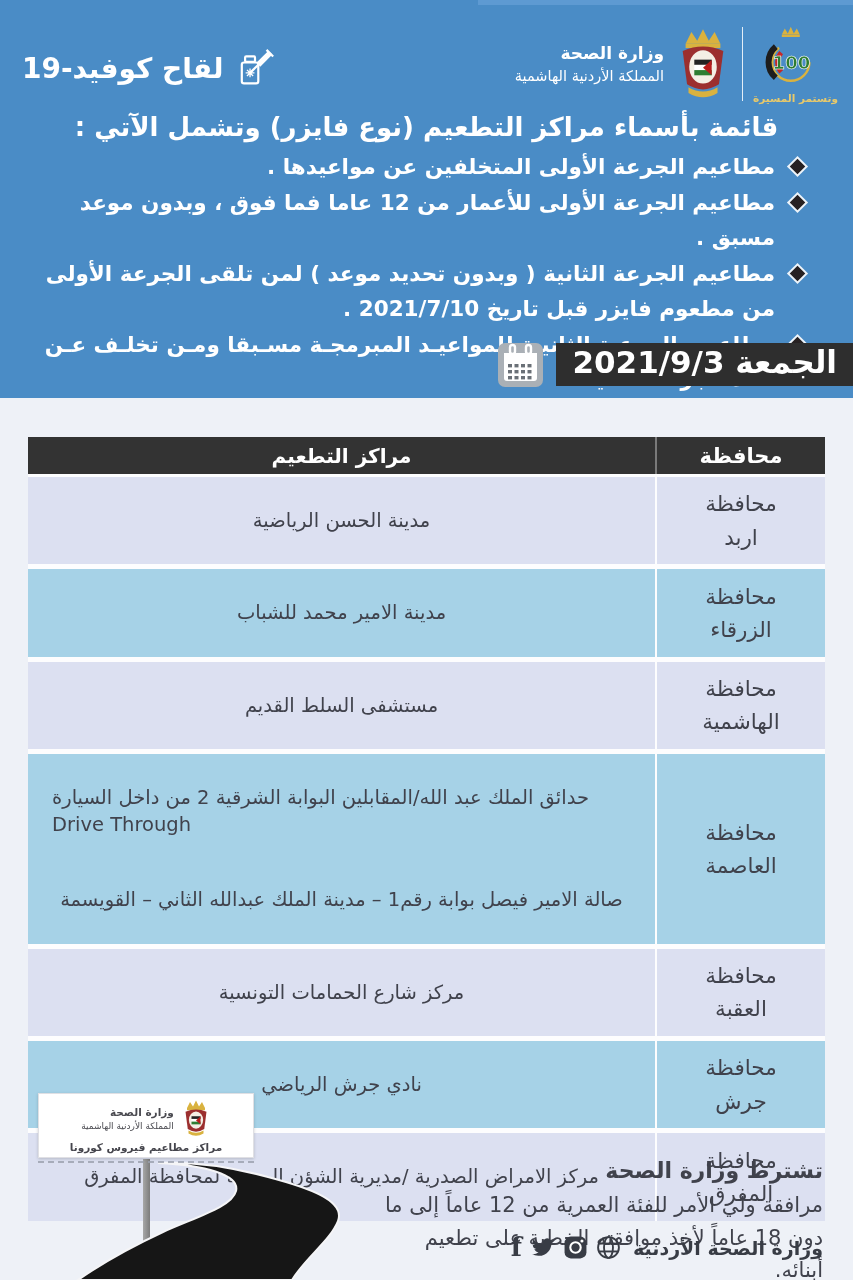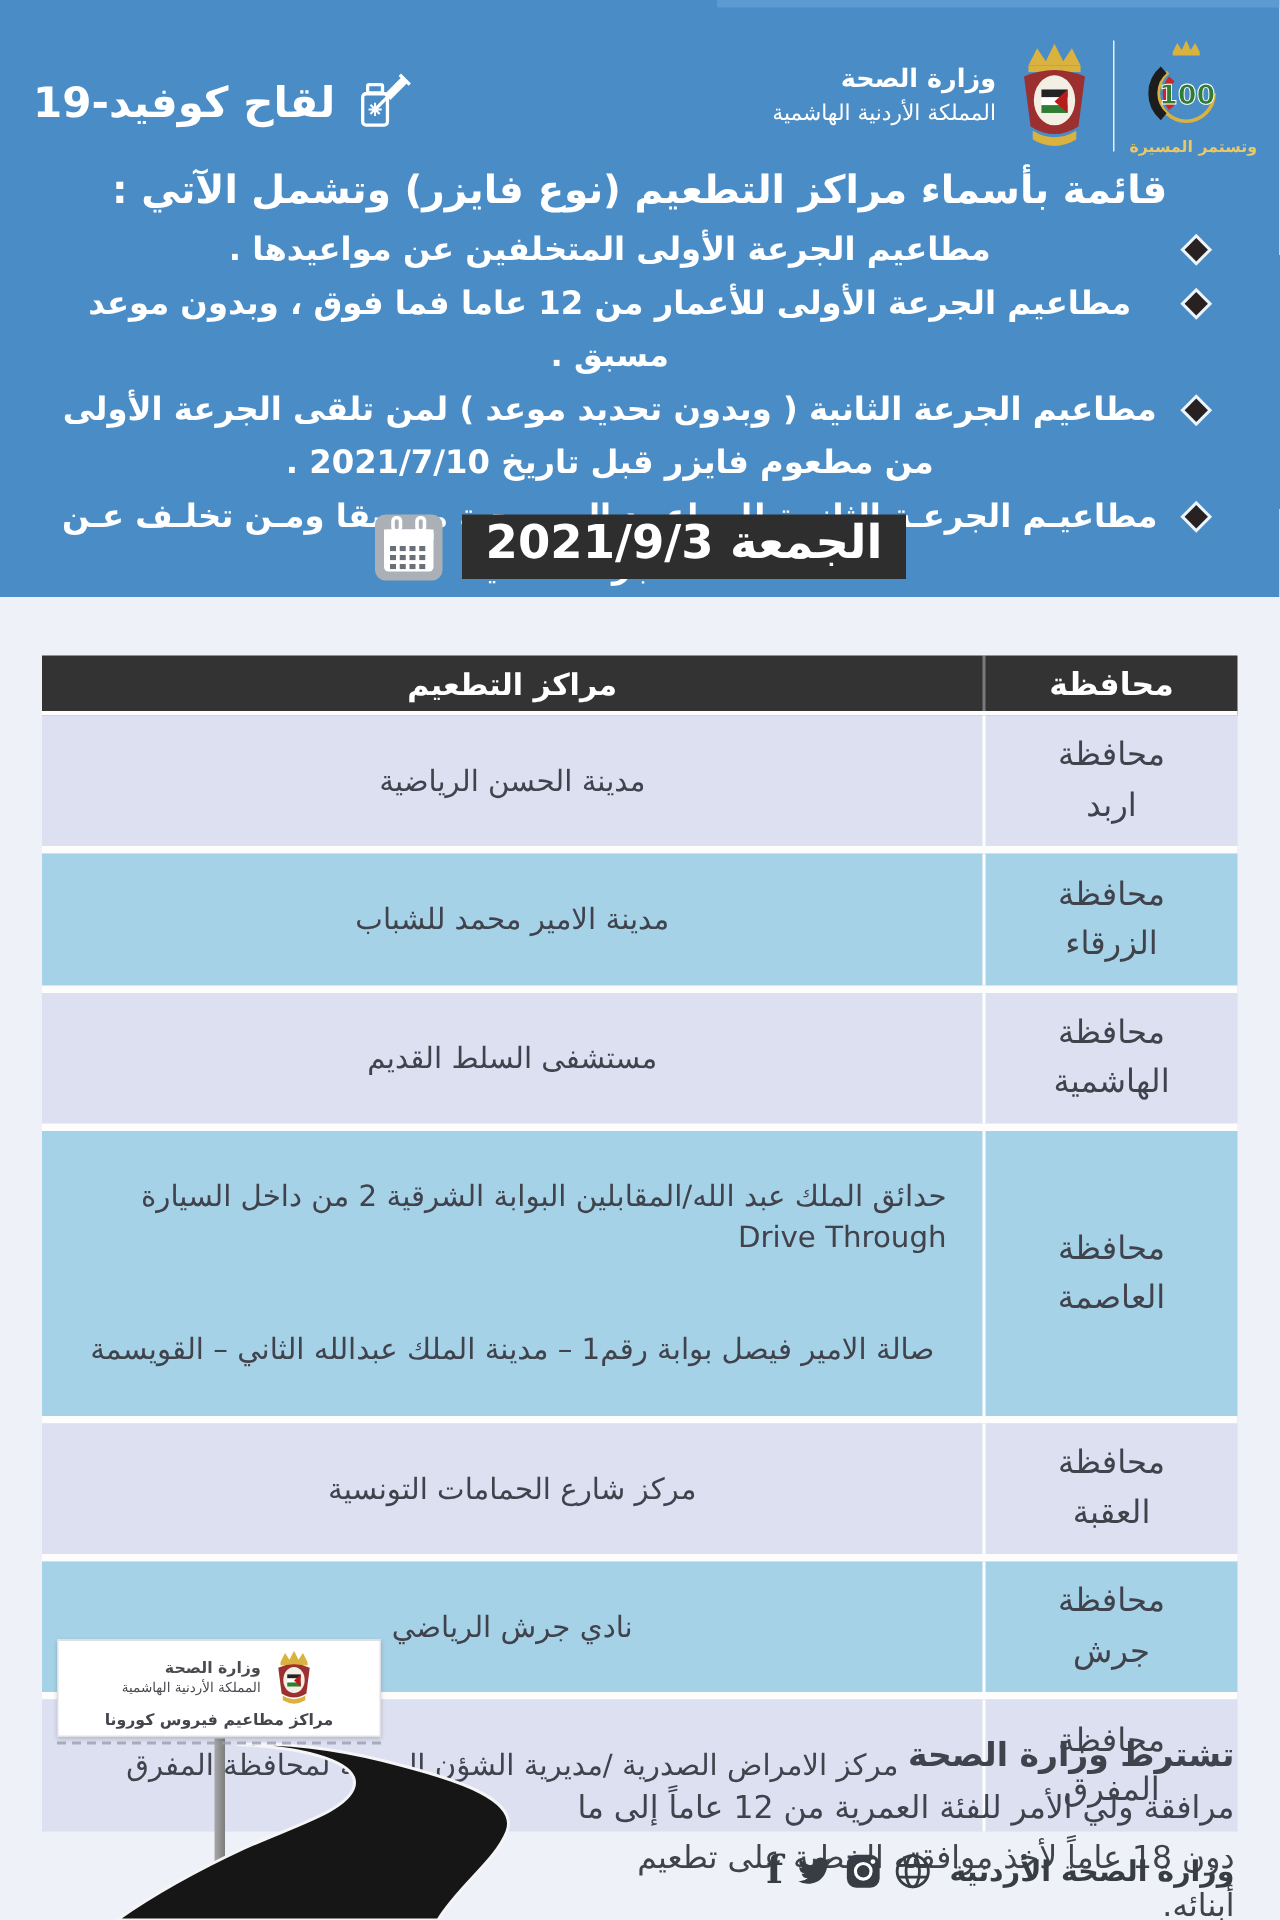--- a/index.html
+++ b/index.html
@@ -26,37 +26,37 @@
   .ministry-text{text-align:right;direction:rtl;line-height:1.45;}
   .ministry-name{font-weight:bold;font-size:17px;}
   .kingdom-name{font-size:14.5px;}
   .v-divider{width:1px;height:74px;background:rgba(255,255,255,.85);}
   .centennial{display:flex;flex-direction:column;align-items:flex-start;width:86px;}
   .centennial-caption{color:#e8c96a;font-size:10.5px;font-weight:bold;margin-top:1px;}
 
   .main-title{position:absolute;top:112px;left:0;right:0;text-align:center;direction:rtl;font-weight:bold;font-size:26px;}
 
   .bullet-list{position:absolute;top:150px;right:48px;left:38px;direction:rtl;list-style:none;}
-  .bullet-item{position:relative;padding-right:30px;font-weight:bold;font-size:21.5px;line-height:1.6;margin-bottom:2px;text-align:center;}
+  .bullet-item{position:relative;padding-right:30px;font-weight:bold;font-size:21.5px;line-height:1.6;margin-bottom:2px;}
   .bullet-diamond{position:absolute;right:2px;top:11px;width:11px;height:11px;background:#272122;transform:rotate(45deg);box-shadow:0 0 0 2px rgba(255,255,255,.9);}
 
-  .date-row{position:absolute;top:341px;left:0;right:0;display:flex;justify-content:center;align-items:center;gap:12px;direction:rtl;}
+  .date-row{position:absolute;top:341px;left:0;right:0;display:flex;justify-content:flex-start;align-items:center;gap:12px;direction:rtl;}
   .date-banner{background:var(--banner-dark);color:#fff;font-weight:bold;font-size:31px;padding:1px 16px 6px 16px;direction:rtl;}
   .calendar-icon{width:47px;height:47px;}
 
   
   .vtable{position:absolute;top:437px;left:28px;width:797px;direction:rtl;color:var(--text-dark);}
   .thead{display:flex;background:var(--table-header);color:#fff;font-weight:bold;height:40px;border-bottom:3px solid #fdfdfe;}
   .th-gov{width:170px;display:flex;align-items:center;justify-content:center;font-size:21px;border-left:2px solid rgba(255,255,255,.35);}
   .th-centers{flex:1;display:flex;align-items:center;justify-content:center;font-size:20px;}
   .trow{display:flex;background:var(--row-lavender);border-bottom:5px solid #fdfdfe;}
   .trow.alt{background:var(--row-blue);}
   .cell-gov{width:170px;border-left:2px solid #fdfdfe;display:flex;flex-direction:column;align-items:center;justify-content:center;font-size:21.5px;line-height:1.55;padding:4px 0;}
   .cell-centers{flex:1;display:flex;flex-direction:column;align-items:center;justify-content:center;font-size:19.5px;padding:6px 24px;}
-  .center-line{margin:24px 0;text-align:right;line-height:1.4;}
+  .center-line{margin:24px 0;text-align:left;line-height:1.4;}
   .tbody .trow:nth-child(1){min-height:67px;}
   .tbody .trow:nth-child(2){min-height:58px;}
   .tbody .trow:nth-child(3){min-height:75px;}
   .tbody .trow:nth-child(4){min-height:160px;}
   .tbody .trow:nth-child(5){min-height:70px;}
   .tbody .trow:nth-child(6){min-height:56px;}
   .tbody .trow:nth-child(7){min-height:62px;border-bottom:none;}
 
   
   .bottom{position:absolute;top:1069px;left:0;width:853px;height:211px;}

